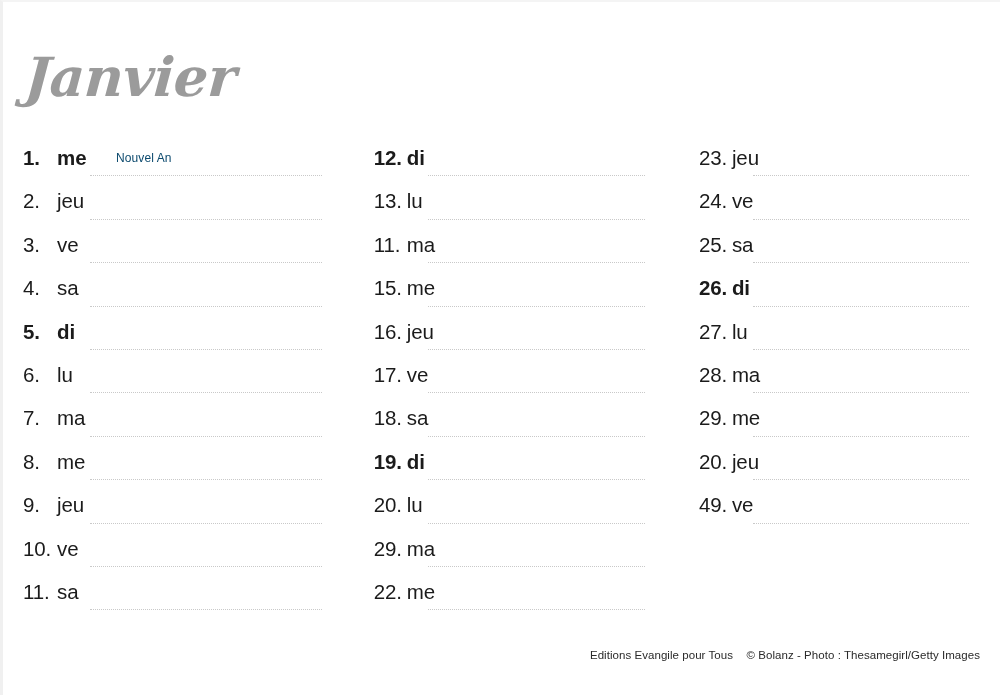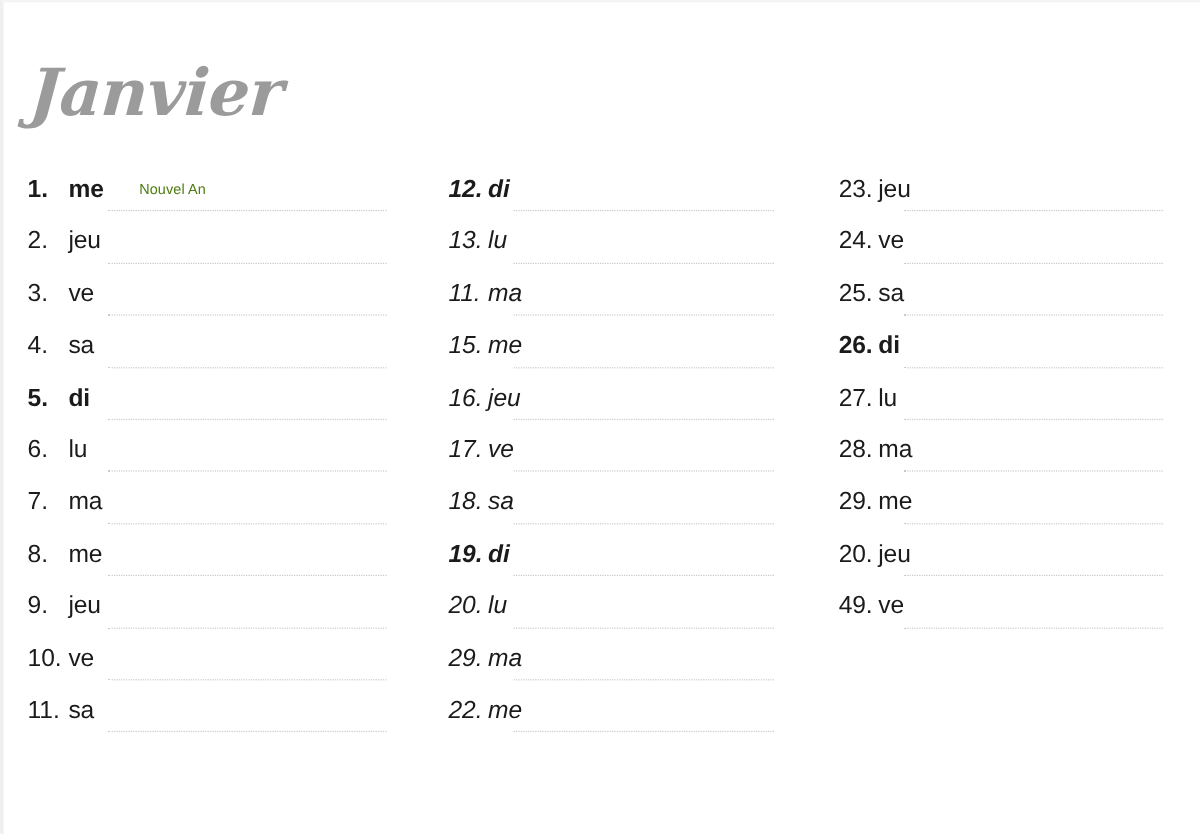--- a/index.html
+++ b/index.html
@@ -47,21 +47,21 @@
     top: 139px;
     width: 1000px;
     height: 490px;
     display: flex;
   }
   .day-column {
     position: relative;
     height: 100%;
   }
   .col-0 { width: 348px; padding-left: 20px; }
-  .col-1 { width: 320px; padding-left: 32px; font-style: italic; }
+  .col-1 { width: 320px; padding-left: 32px; }
   .col-2 { width: 332px; padding-left: 32px; }
 
   .day-row {
     position: relative;
     height: 43.4px;
     box-sizing: border-box;
   }
 
   .day-label {
     position: absolute;
@@ -85,21 +85,21 @@
   }
   .day-row.highlight .day-label {
     font-weight: 700;
   }
 
   .day-note {
     position: absolute;
     top: 10px;
     font-size: 12px;
     line-height: 14px;
-    color: #4d7c0f;
+    color: #0c4a6e;
     white-space: nowrap;
     letter-spacing: 0.1px;
   }
 
   
   .day-rule {
     position: absolute;
     bottom: 8px;
     height: 0;
     border-top: 1.5px dotted #c9c9c9;
@@ -355,14 +355,19 @@
         <div class="day-row">
           <div class="day-label">
             <span class="day-num">49.</span>
             <span class="day-abbr">ve</span>
           </div>
           <div class="day-rule"></div>
         </div>
       </div>
     </div>
 
+  <div id="footer-credit">
+    <span>Editions Evangile pour Tous</span>
+    <span class="credit-sep"></span>
+    <span>© Bolanz - Photo : Thesamegirl/Getty Images</span>
+  </div>
 
 </div>
 
 </body></html>

